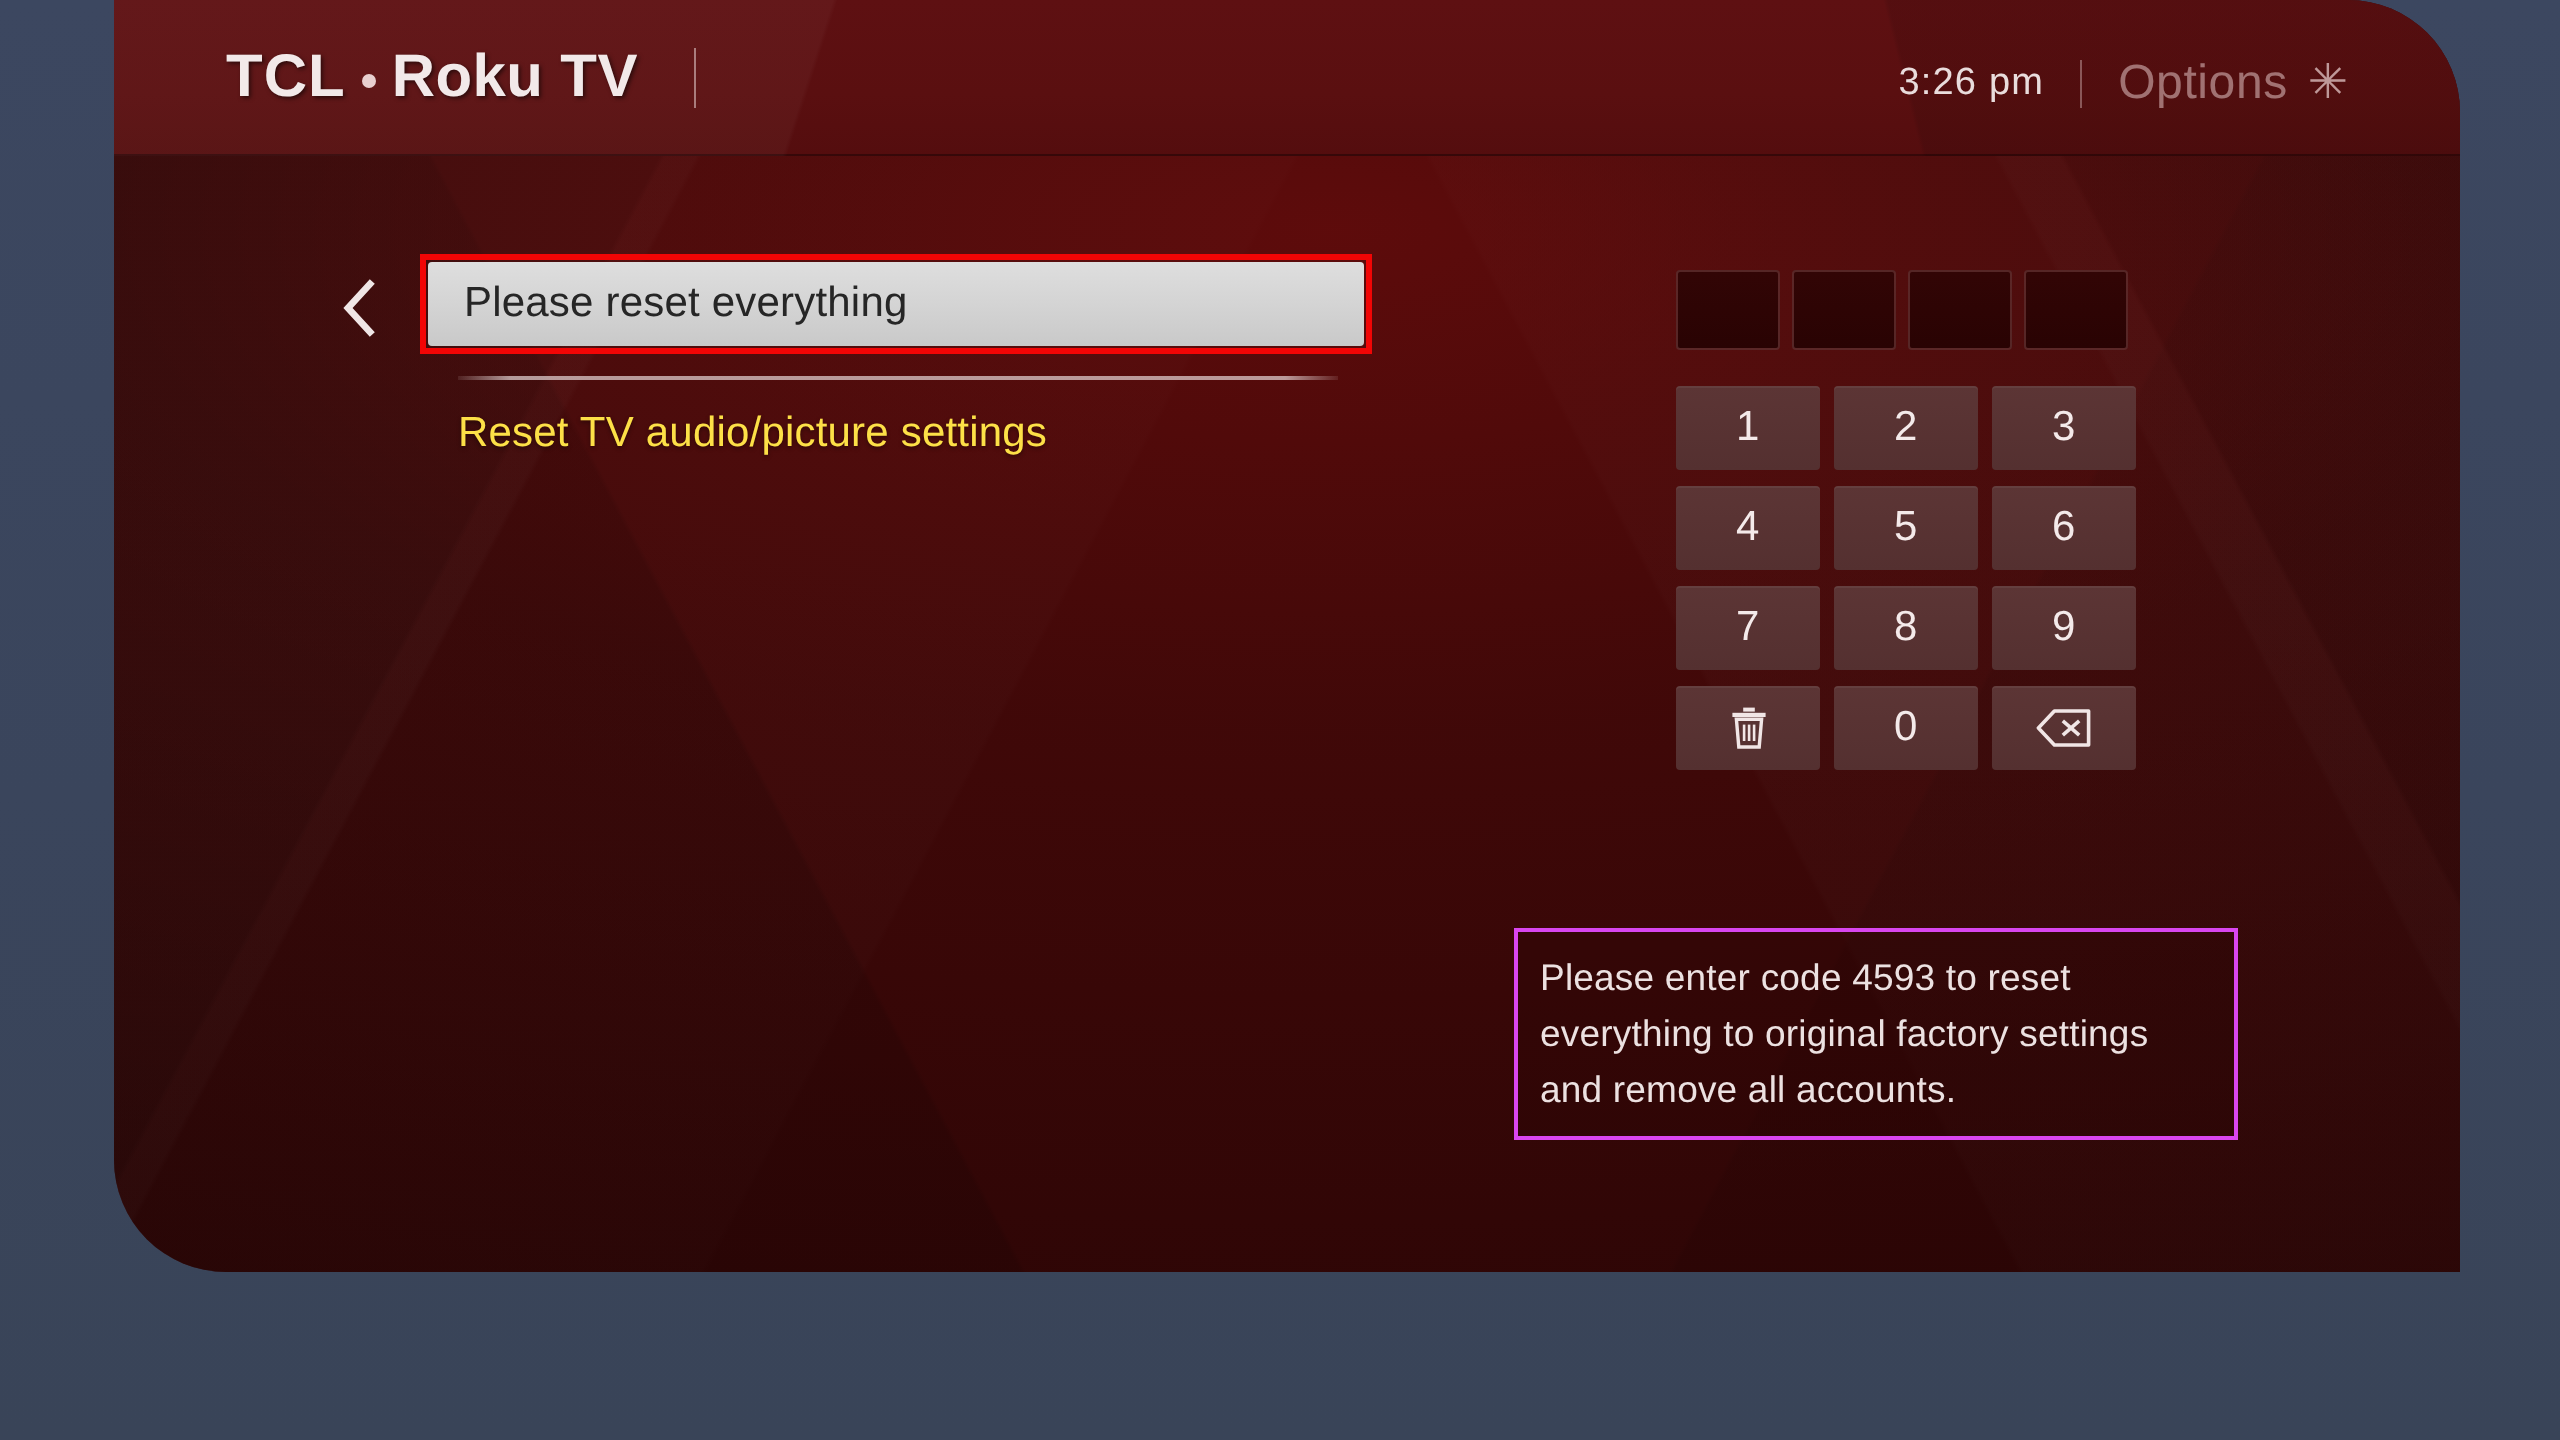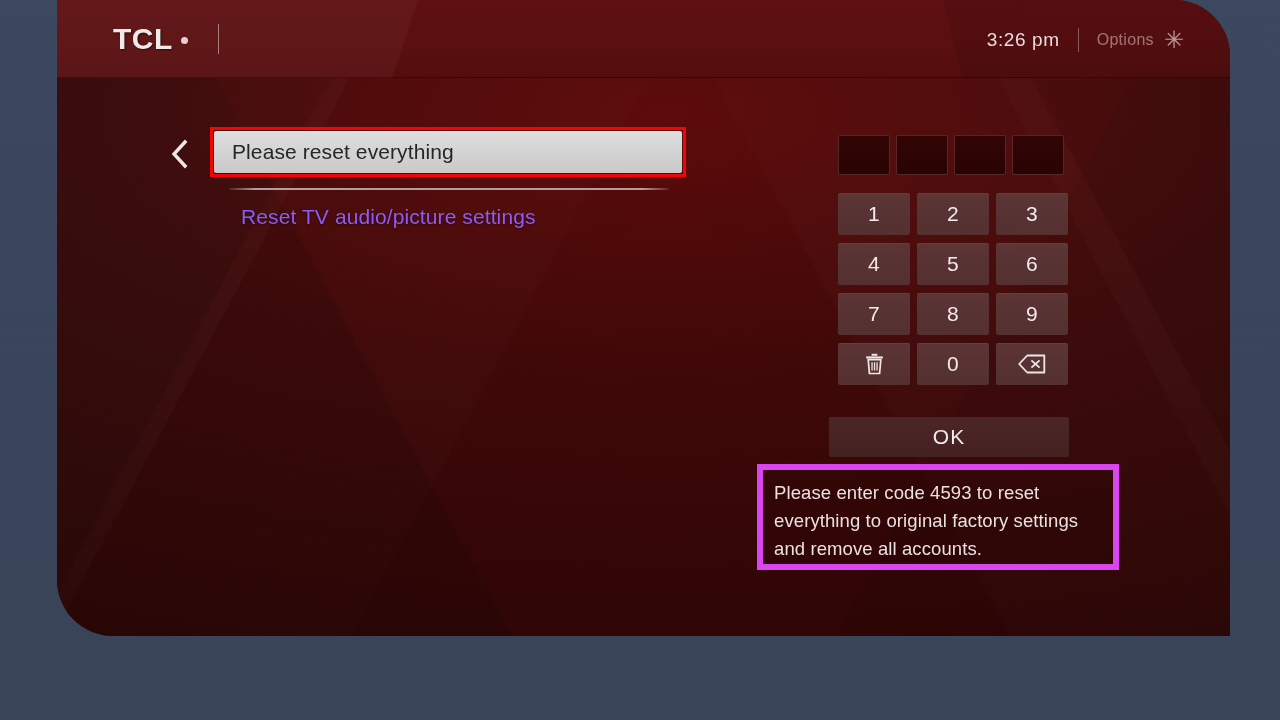--- a/index.html
+++ b/index.html
@@ -104,38 +104,38 @@
     margin: 0 18px 0 22px;
   }
   .hdr-title {
     font-size: 27px;
     font-weight: 400;
     color: #efe4e4;
     letter-spacing: 0.2px;
   }
   .hdr-right {
     position: absolute;
-    right: 46px;
+    right: 56px;
     top: 28px;
     display: flex;
     align-items: center;
   }
   .hdr-clock {
     font-size: 19px;
     color: #e9dcdc;
     letter-spacing: 0.6px;
   }
   .hdr-sep2 {
     width: 1px;
     height: 24px;
     background: rgba(226,200,200,0.40);
     margin: 0 18px;
   }
   .hdr-options {
-    font-size: 16px;
+    font-size: 24px;
     color: rgba(226,196,196,0.55);
     letter-spacing: 0.3px;
   }
   .hdr-star {
     font-size: 24px;
     color: rgba(232,206,206,0.72);
     margin-left: 10px;
     line-height: 1;
   }
 
@@ -192,24 +192,23 @@
     top: 57px;
     width: 440px;
     height: 2px;
     background: linear-gradient(90deg, rgba(226,210,210,0.10) 0%, rgba(226,210,210,0.72) 6%, rgba(226,210,210,0.72) 94%, rgba(226,210,210,0.10) 100%);
   }
   .menu-item {
     position: absolute;
     left: 62px;
     top: 74px;
     font-size: 21px;
-    color: #8b5cf6;
+    color: #fde047;
     letter-spacing: 0.1px;
     text-shadow: 0 1px 2px rgba(0,0,0,0.4);
-    margin-left: 12px;
   }
 
   
   #keypad {
     position: absolute;
     left: 781px;
     top: 135px;
     width: 232px;
   }
   .code-boxes {
@@ -261,21 +260,21 @@
   }
 
   
   #message-box {
     position: absolute;
     left: 700px;
     top: 464px;
     width: 362px;
     height: 106px;
     box-sizing: border-box;
-    border: 6px solid #d946ef;
+    border: 2px solid #d946ef;
     padding: 9px 11px 0 11px;
     background: rgba(40,4,4,0.28);
   }
   #message-box .msg-text {
     font-size: 18.5px;
     line-height: 28px;
     color: #ece1e1;
     letter-spacing: 0.1px;
   }
 
@@ -301,20 +300,21 @@
   <div id="tv-screen">
     <div class="facets"></div>
     <div class="vignette"></div>
 
     <div id="header-bar">
       <div class="facets2"></div>
 
       <div class="brand-wrap">
         <span class="brand-tcl">TCL</span>
         <span class="brand-dot"></span>
+        <span class="brand-roku">Roku TV</span>
         <span class="hdr-sep"></span>
       </div>
 
       <div class="hdr-right">
         <span class="hdr-clock">3:26  pm</span>
         <span class="hdr-sep2"></span>
         <span class="hdr-options">Options</span>
         <span class="hdr-star">✳</span>
       </div>
     </div>
@@ -377,21 +377,20 @@
             <svg width="28" height="20" viewBox="0 0 28 20" aria-hidden="true">
               <path d="M9.2 1.5 H26.3 V18.5 H9.2 L1.2 10 Z" fill="none" stroke="#f1e6e6" stroke-width="1.8" stroke-linejoin="round"></path>
               <line x1="13.4" y1="6.4" x2="21.6" y2="13.6" stroke="#f1e6e6" stroke-width="1.8"></line>
               <line x1="21.6" y1="6.4" x2="13.4" y2="13.6" stroke="#f1e6e6" stroke-width="1.8"></line>
             </svg>
           </span>
         </div>
       </div>
     </div>
 
-    <div id="ok-button">OK</div>
 
     <div id="message-box">
       <div class="msg-text">Please enter code 4593 to reset everything to original factory settings and remove all accounts.</div>
     </div>
 
   </div>
 
 
 </div>
 

